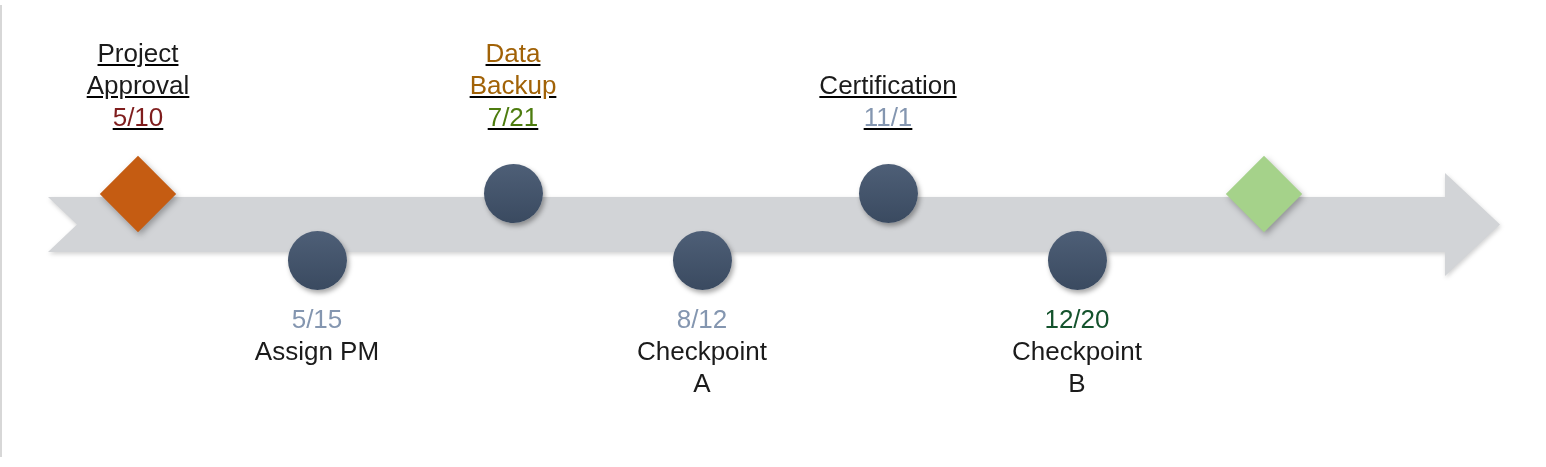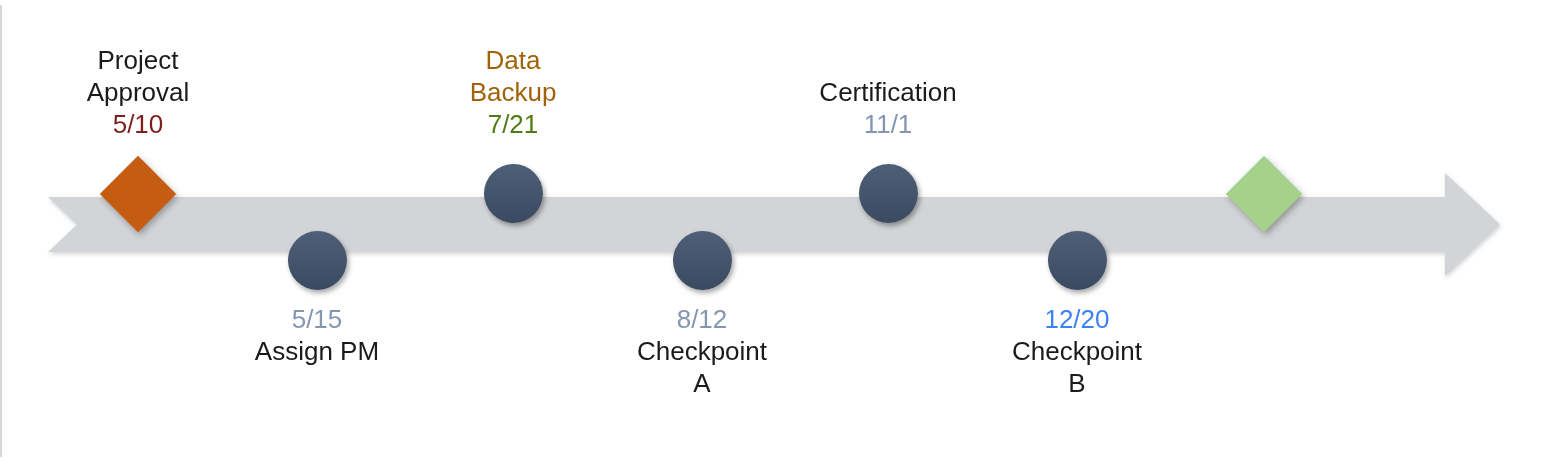--- a/index.html
+++ b/index.html
@@ -22,21 +22,21 @@
   .m-text {
     position: absolute;
     transform: translateX(-50%);
     text-align: center;
     white-space: pre-line;
     font-size: 26px;
     line-height: 32px;
     width: 260px;
     pointer-events: none;
   }
-  .m-text.above { bottom: 327px; }
+  .m-text.above { bottom: 334px; text-decoration: underline; }
   .m-text.below { top: 303px; }
   .m-label { }
   .m-date  { }
 
   .marker-wrap { position: absolute; }
   .marker-wrap.circle {
     width: 59px; height: 59px;
     border-radius: 50%;
     box-shadow: 2px 3px 5px rgba(0,0,0,0.35);
   }
@@ -68,19 +68,19 @@
     <div class="m-text below" style="left: 317px;"><div class="m-date" style="color: rgb(132, 150, 176);">5/15</div><div class="m-label" style="color: rgb(27, 27, 27);">Assign PM</div></div>
     <div class="marker-wrap circle" style="left: 287.5px; top: 230.5px; background: linear-gradient(rgb(78, 95, 119), rgb(58, 74, 96));"></div>
     <div class="m-text above" style="left: 513px;"><div class="m-label" style="color: #a16207; margin-top: 33px;">Data
 Backup</div><div class="m-date" style="color: #4d7c0f;">7/21</div></div>
     <div class="marker-wrap circle" style="left: 483.5px; top: 164px; background: linear-gradient(rgb(78, 95, 119), rgb(58, 74, 96));"></div>
     <div class="m-text below" style="left: 702px;"><div class="m-date" style="color: rgb(132, 150, 176);">8/12</div><div class="m-label" style="color: rgb(27, 27, 27);">Checkpoint
 A</div></div>
     <div class="marker-wrap circle" style="left: 672.5px; top: 230.5px; background: linear-gradient(rgb(78, 95, 119), rgb(58, 74, 96));"></div>
     <div class="m-text above" style="left: 888px;"><div class="m-label" style="color: rgb(27, 27, 27);">Certification</div><div class="m-date" style="color: rgb(132, 150, 176);">11/1</div></div>
     <div class="marker-wrap circle" style="left: 858.5px; top: 164px; background: linear-gradient(rgb(78, 95, 119), rgb(58, 74, 96));"></div>
-    <div class="m-text below" style="left: 1077px;"><div class="m-date" style="color: #3b82f6;">12/20</div><div class="m-label" style="color: rgb(27, 27, 27);">Checkpoint
+    <div class="m-text below" style="left: 1077px;"><div class="m-date" style="color: #14532d;">12/20</div><div class="m-label" style="color: rgb(27, 27, 27);">Checkpoint
 B</div></div>
     <div class="marker-wrap circle" style="left: 1047.5px; top: 230.5px; background: linear-gradient(rgb(78, 95, 119), rgb(58, 74, 96));"></div>
     <div class="marker-wrap diamond-wrap" style="left: 1237px; top: 166.5px;">
       <div class="diamond" style="background: rgb(165, 210, 138);"></div>
     </div>
   </div>
 
 </body></html>

